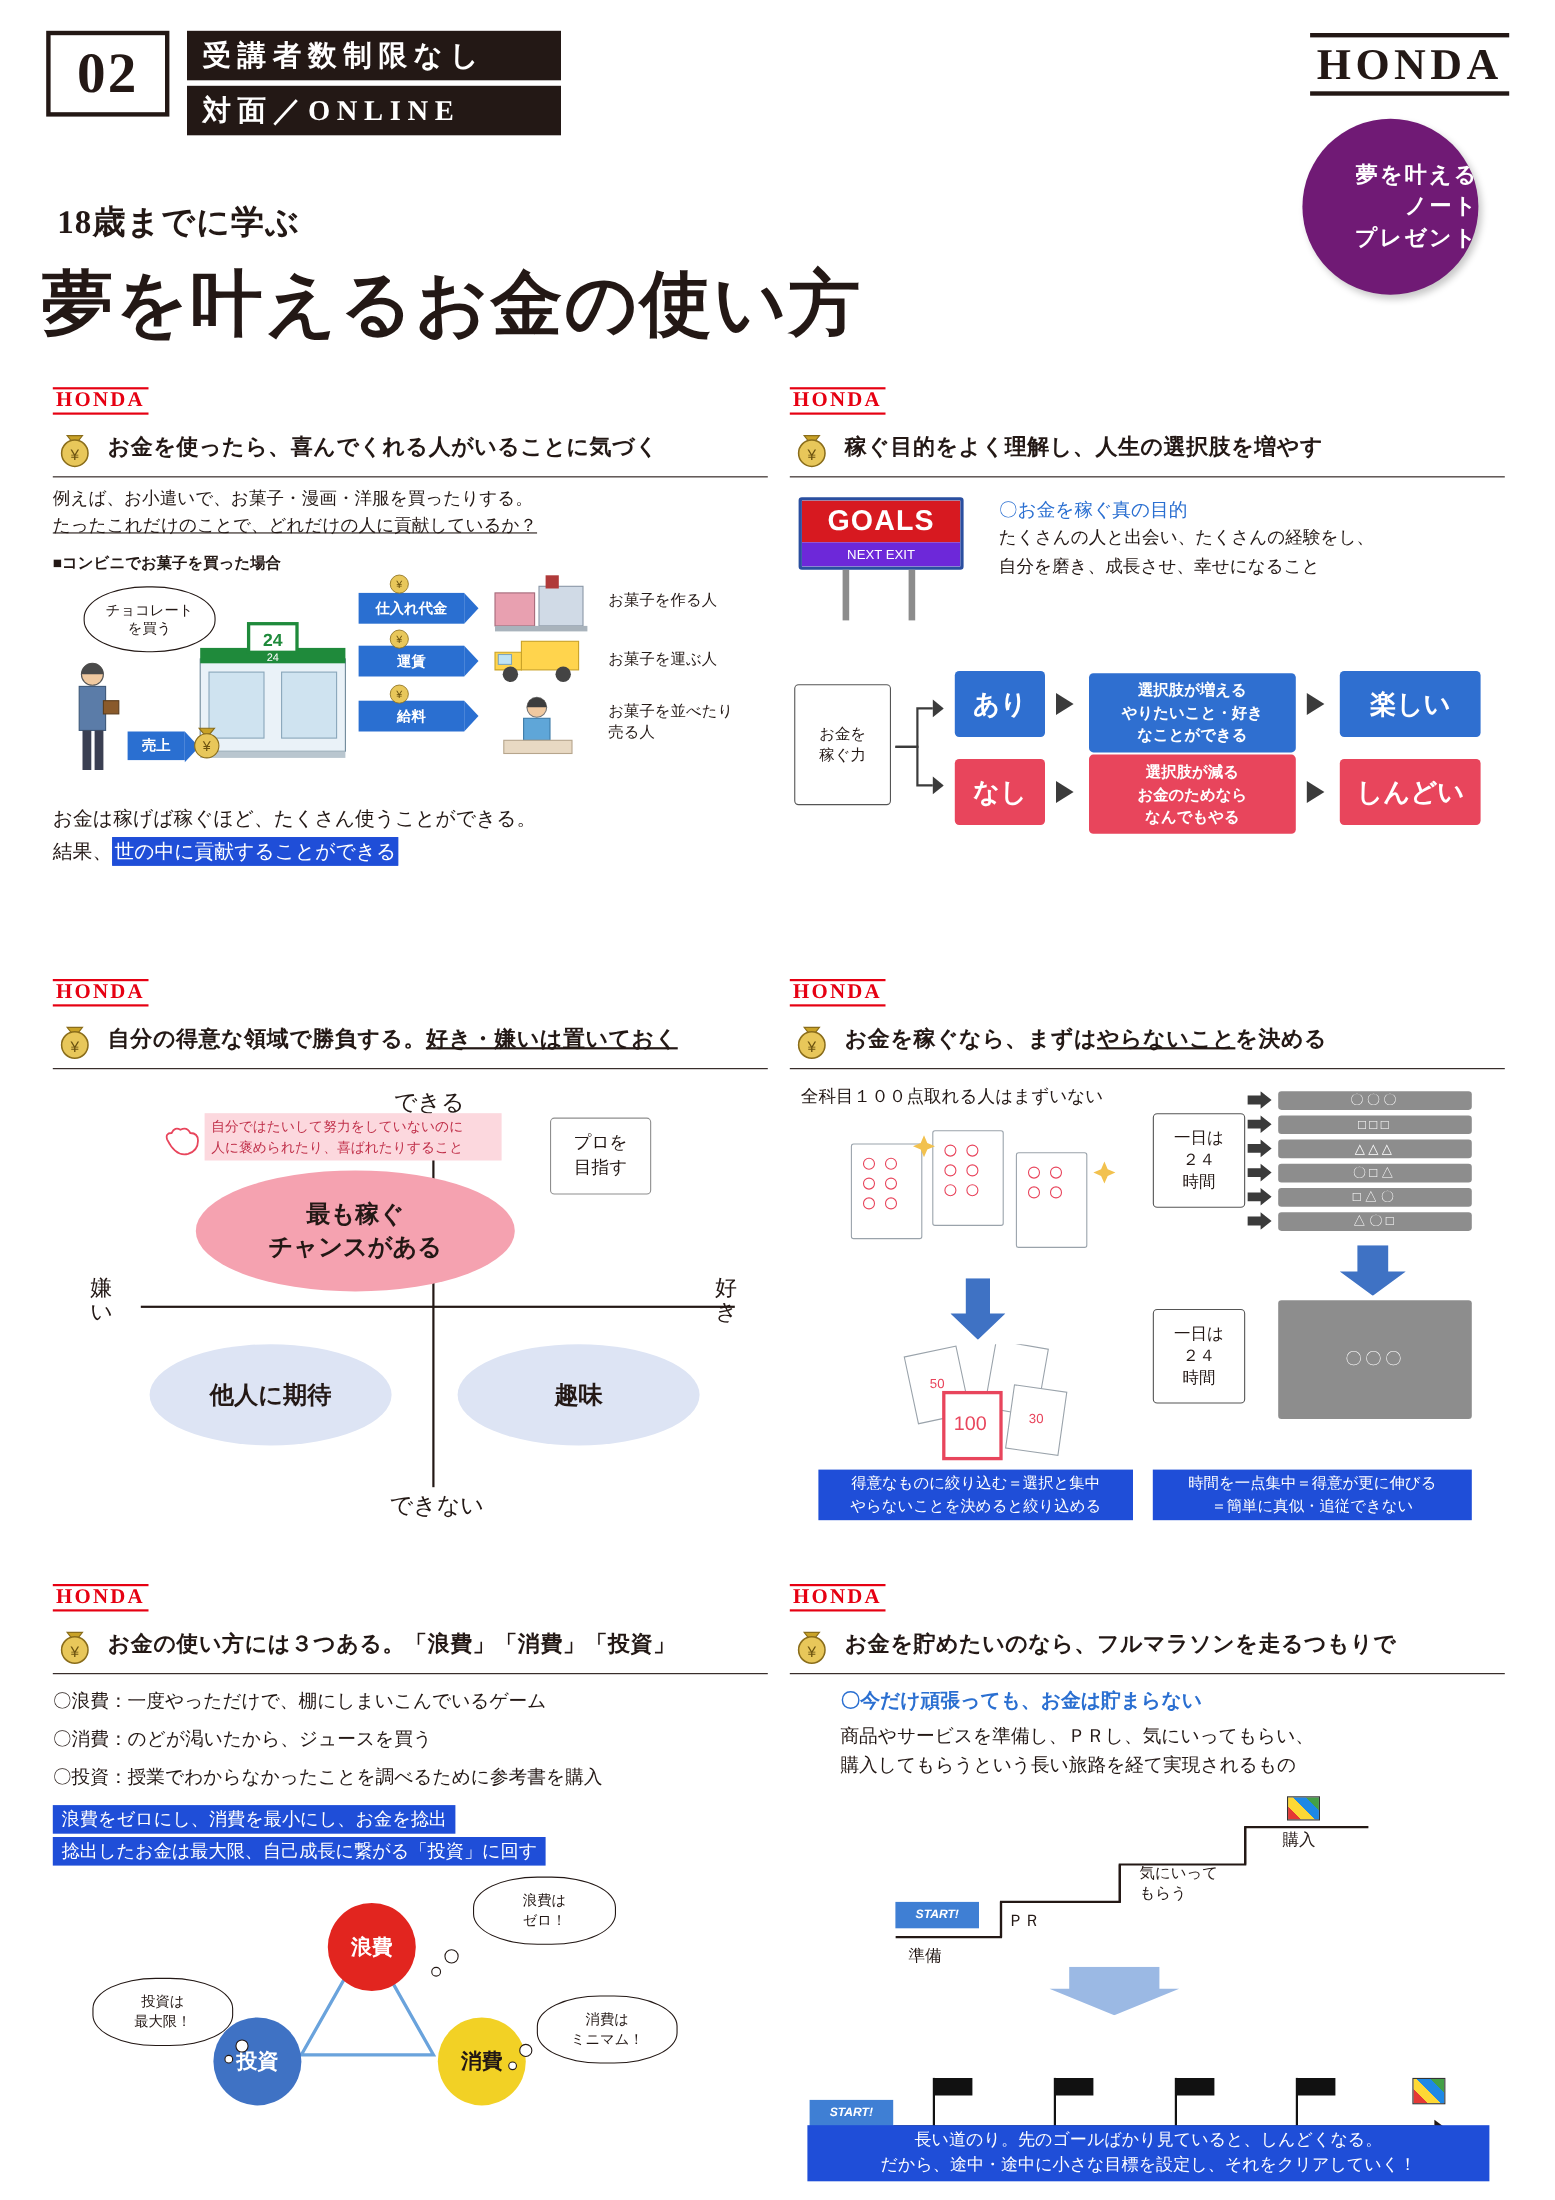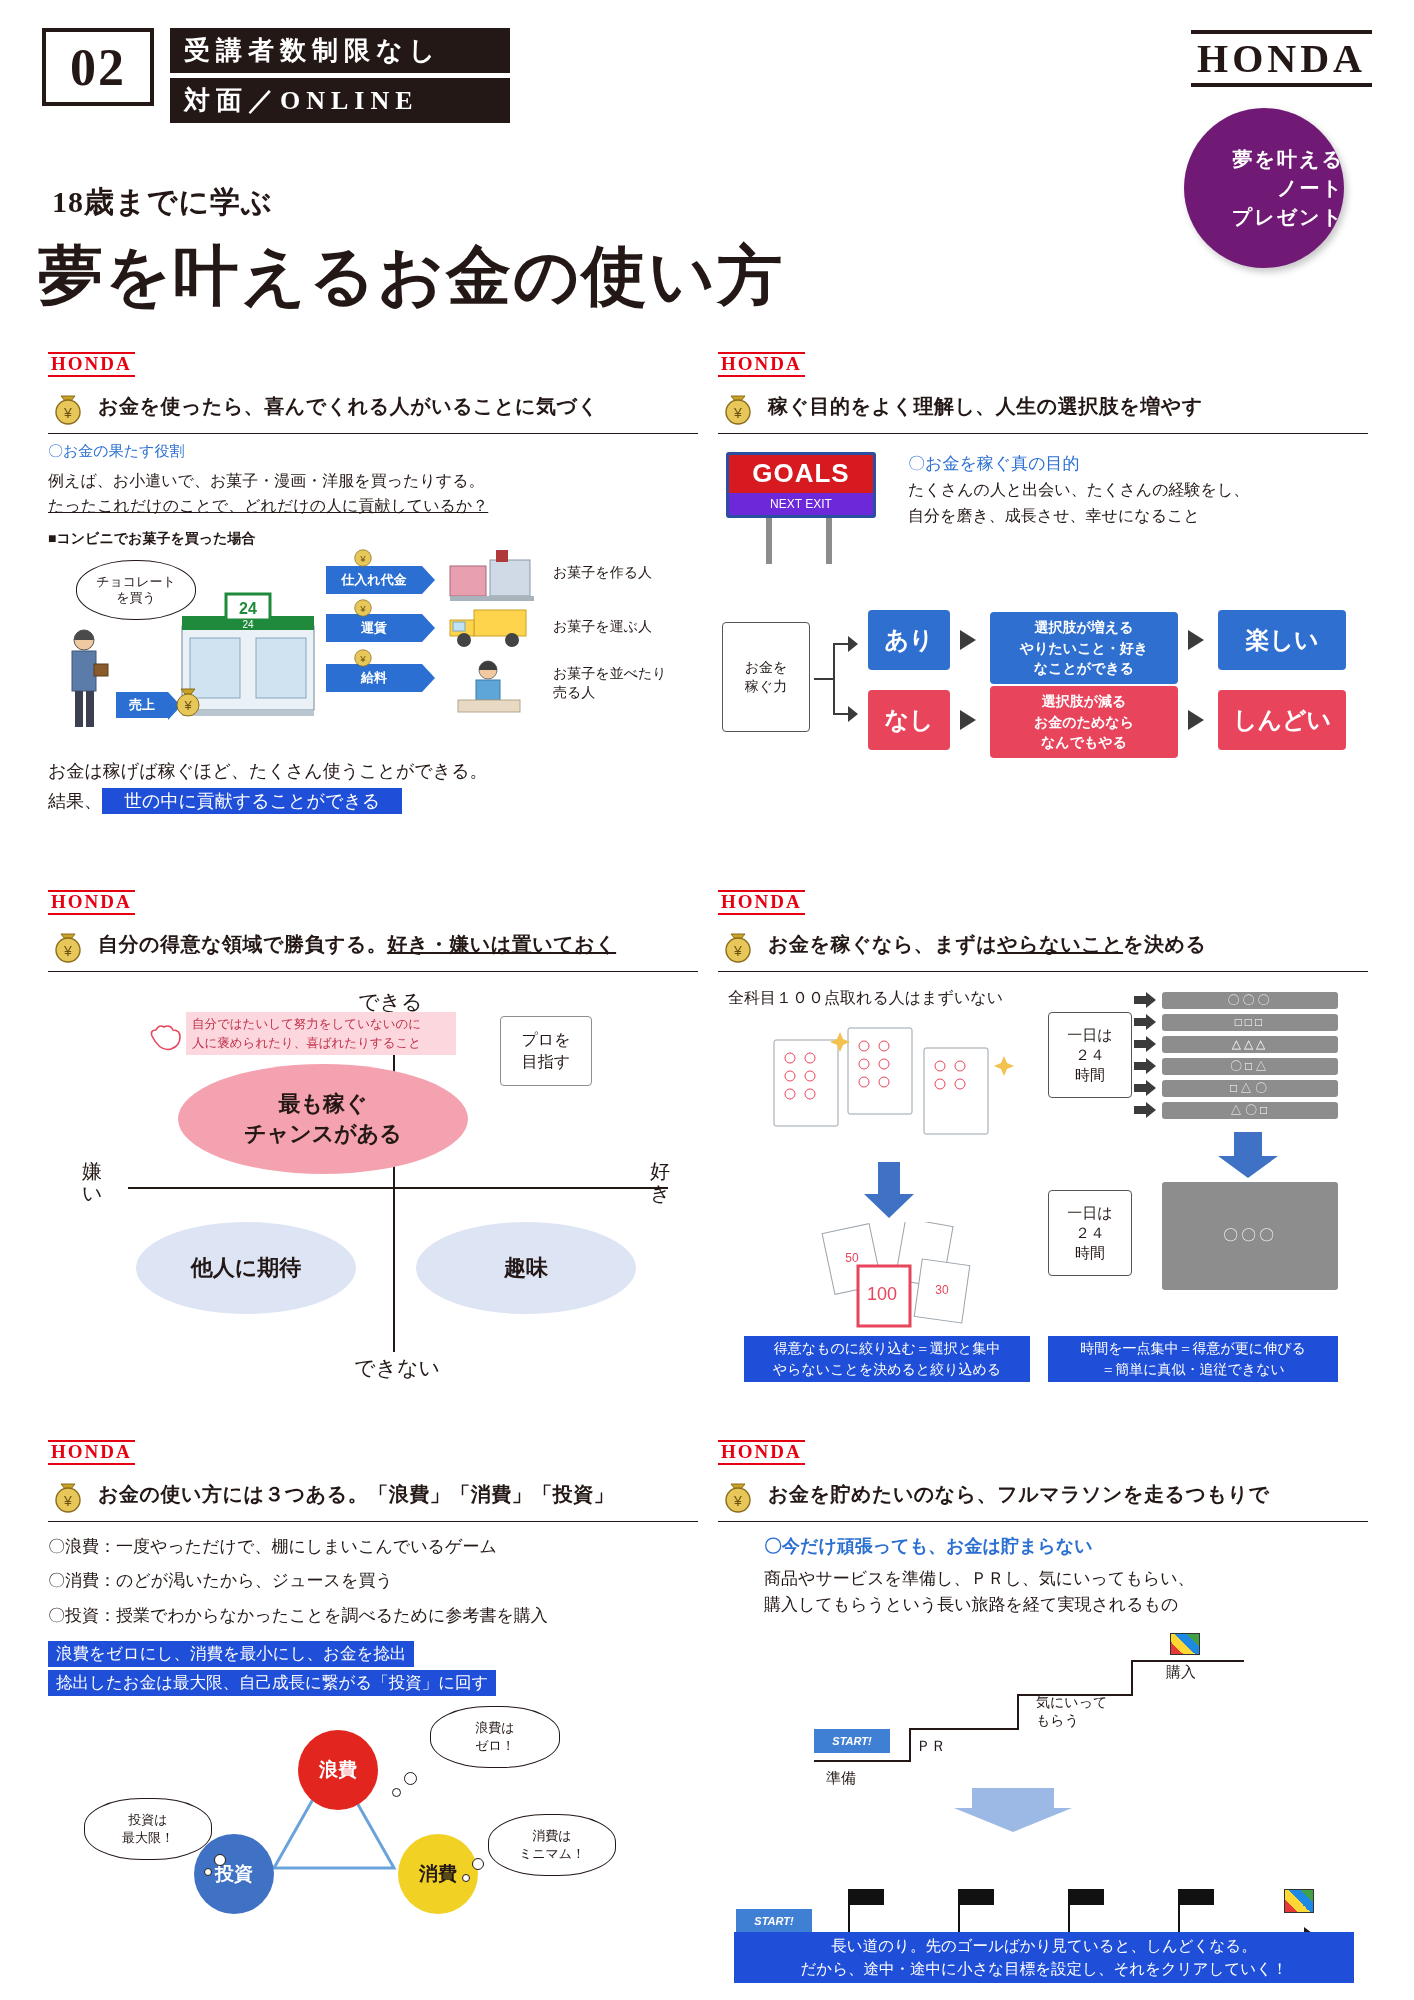--- a/index.html
+++ b/index.html
@@ -74,21 +74,21 @@
     margin-top:10px;
   }
   .bag-icon { width:40px; height:40px; flex:0 0 40px; position:relative; }
   .panel-title { font-size:20px; font-weight:bold; letter-spacing:0.5px; }
   .panel-title .u { text-decoration:underline; }
   .rule { border:0; border-top:1px solid #231815; margin:6px 0 0 0; }
 
   .circ { font-size:15px; }
   .txt { font-size:16px; line-height:1.55; }
   .small { font-size:14px; }
-  .blue-hl { background:#1f4ed8; color:#fff; padding:1px 20px; }
+  .blue-hl { background:#1f4ed8; color:#fff; padding:1px 0; }
   .u-line { text-decoration:underline; }
 
   
   .cloud {
     background:#fff; border:1.5px solid #231815; border-radius:48%;
     display:flex; align-items:center; justify-content:center;
     text-align:center; font-size:13px; line-height:1.3;
   }
   .arrow-blue {
     background:#2a6fd1; color:#fff; font-size:13px; font-weight:bold;
@@ -183,21 +183,20 @@
       <div class="bag-icon">
         <svg width="40" height="40" viewBox="0 0 40 40">
           <path d="M13 9 h14 l-4 5 h-6 z" fill="#c9a227" stroke="#8a6d1b"></path>
           <ellipse cx="20" cy="25" rx="12" ry="12" fill="#e8c75a" stroke="#8a6d1b" stroke-width="1.4"></ellipse>
           <text x="20" y="31" font-size="14" text-anchor="middle" fill="#6b5210" font-family="'Liberation Sans',sans-serif">¥</text>
         </svg>
       </div>
       <div class="panel-title">お金を使ったら、喜んでくれる人がいることに気づく</div>
     </div>
     <hr class="rule">
-    <div class="circ" style="color:#2a6fd1; margin-top:8px;">〇お金の果たす役割</div>
     <div class="txt" style="margin-top:8px;">例えば、お小遣いで、お菓子・漫画・洋服を買ったりする。</div>
     <div class="txt u-line">たったこれだけのことで、どれだけの人に貢献しているか？</div>
     <div class="small" style="margin-top:12px; font-weight:bold;">■コンビニでお菓子を買った場合</div>
 
     
     <div style="position:relative; height:200px; margin-top:4px;">
 
       <div class="cloud" style="position:absolute; left:28px; top:8px; width:120px; height:60px; white-space:pre-line;">チョコレート
 を買う</div>
 

